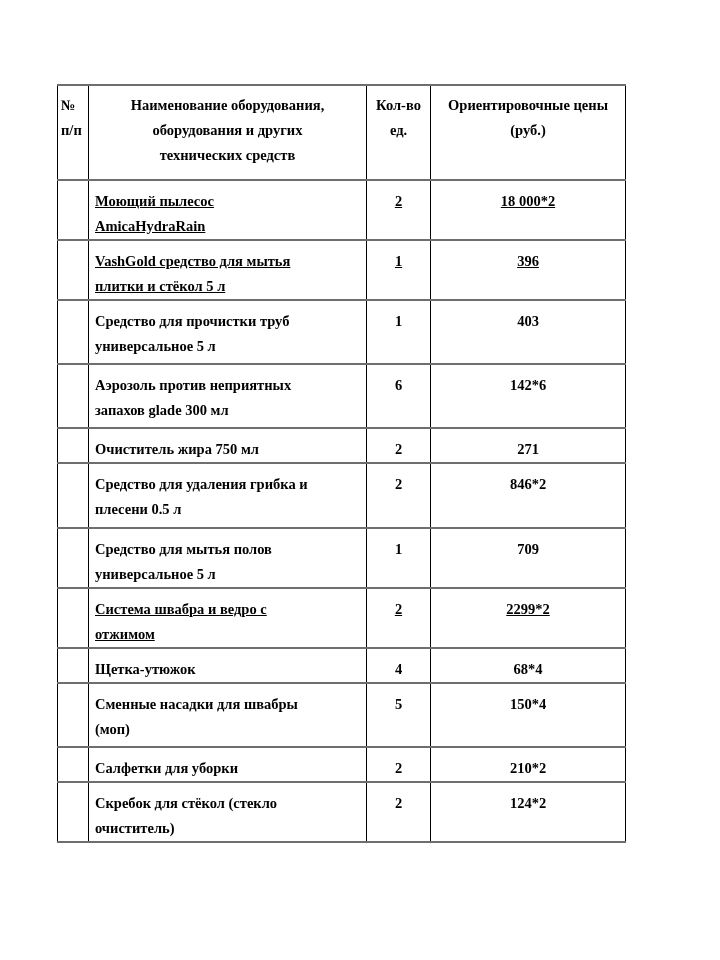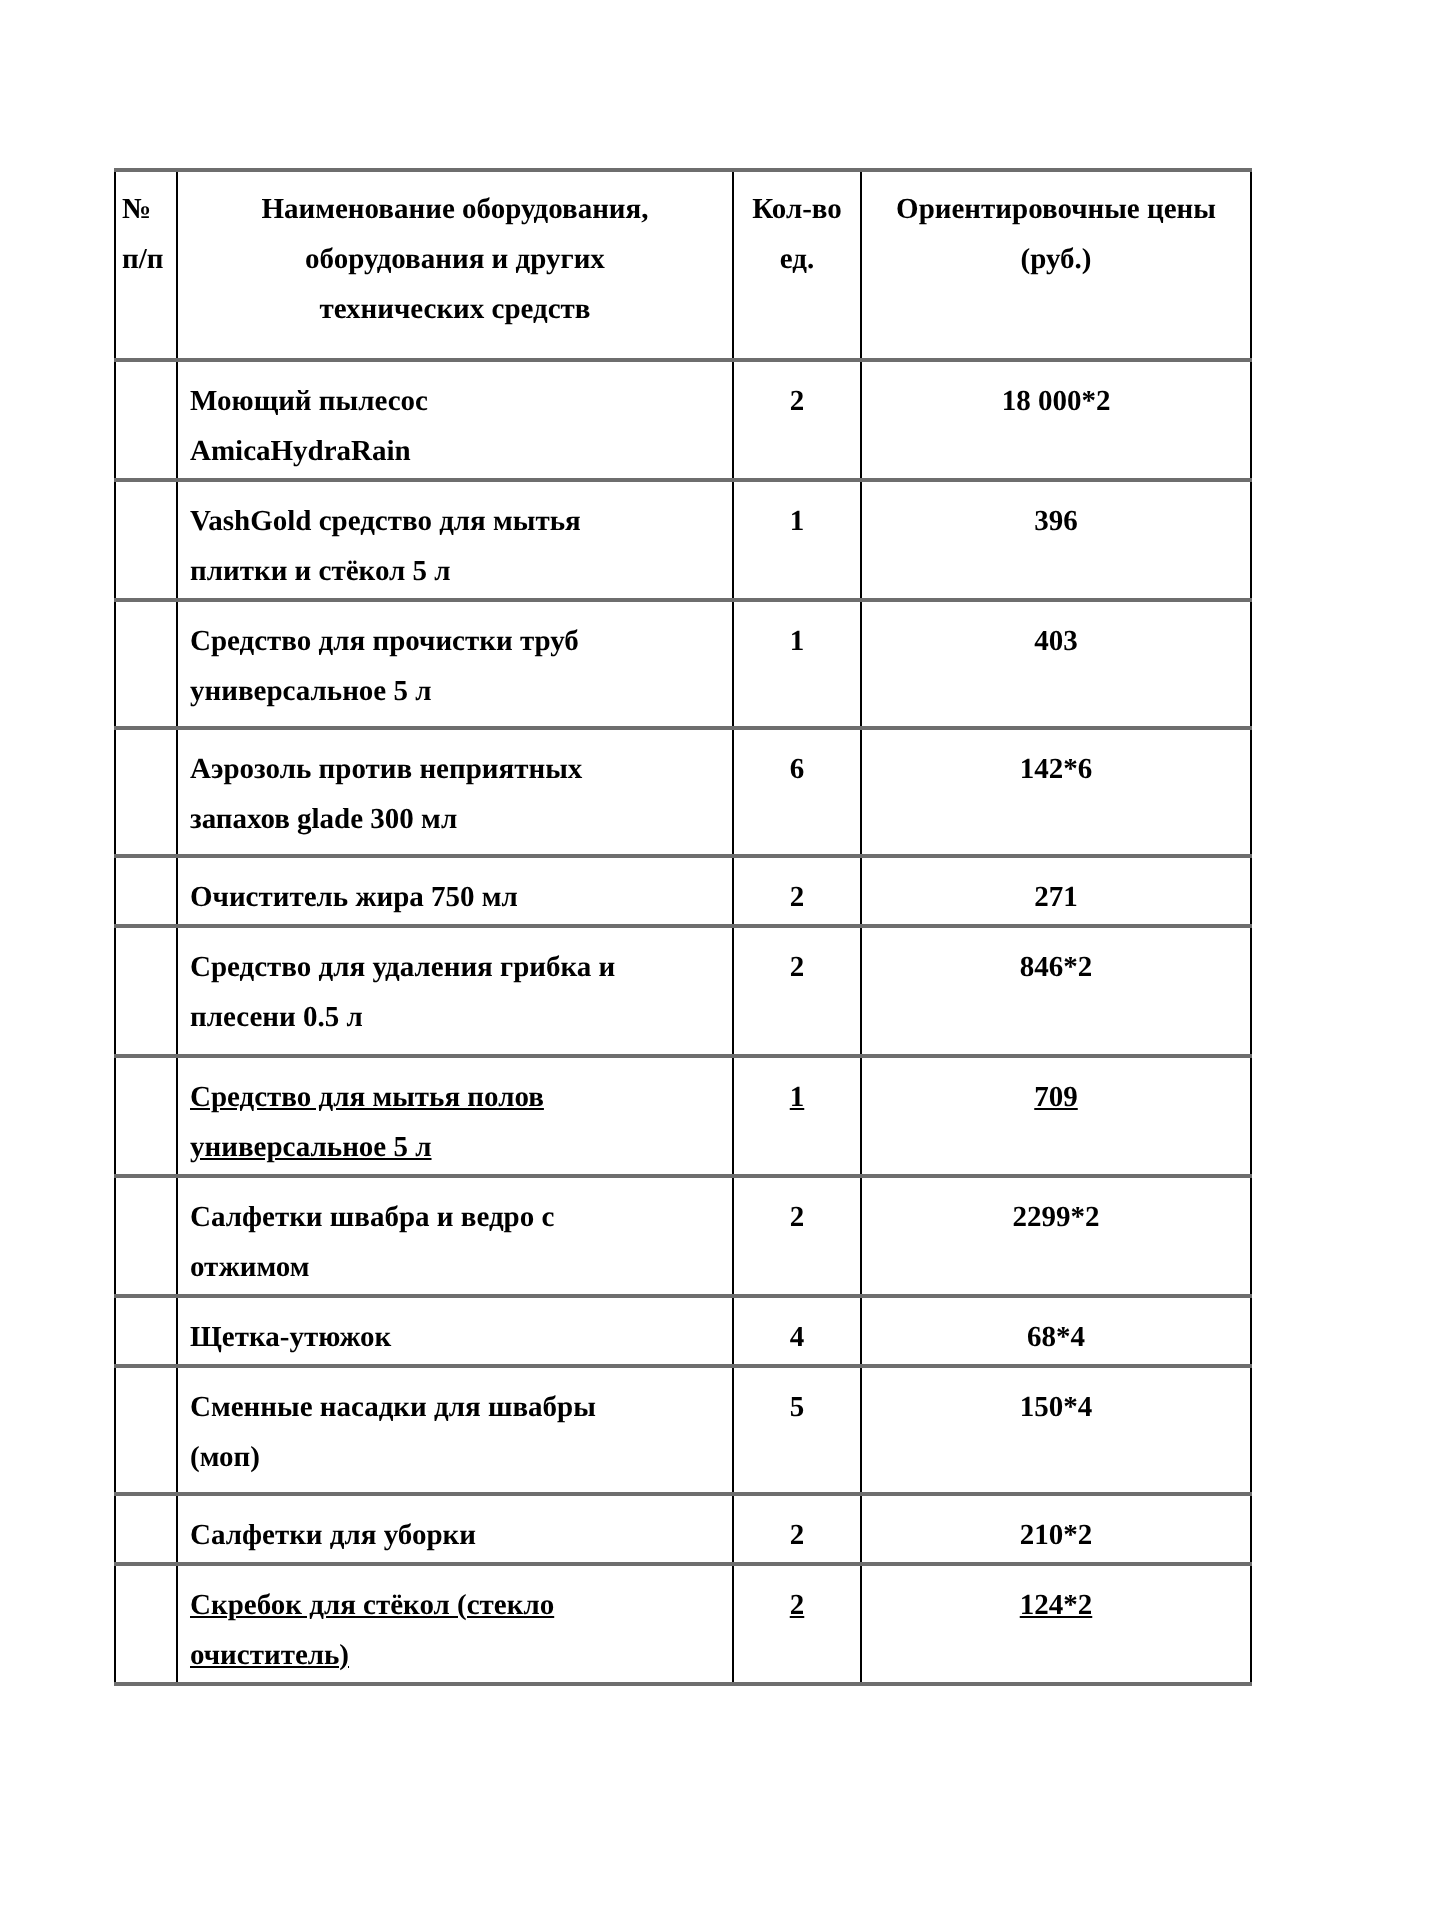--- a/index.html
+++ b/index.html
@@ -68,24 +68,24 @@
   .cell-qty {
     text-align: center;
   }
   .cell-qty .pad { padding: 8px 2px 0 2px; }
   .cell-price {
     text-align: center;
   }
   .cell-price .pad { padding: 8px 4px 0 4px; }
 
   
-  .r-h58 td { height: 58px; }
+  .r-h58 td { height: 58px; text-decoration: underline; }
   .r-h30 td { height: 30px; }
   .r-h62 td { height: 62px; }
-  .r-h57 td { height: 57px; text-decoration: underline; }
+  .r-h57 td { height: 57px; }
   .r-h63 td { height: 63px; }
   .r-h38 td { height: 38px; }
 </style>
 </head>
 <body>
 
 <div class="page">
   <div class="table-wrap">
     <table class="equip">
       <colgroup>
@@ -250,21 +250,21 @@
               <div class="pad">709</div>
             </td>
         </tr>
 
         <tr class="r-h58">
           <td class="cell-num">
               <div class="pad"></div>
             </td>
           <td class="cell-name">
               <div class="pad">
-            <div>Салфетки швабра и ведро с</div>
+            <div>Система швабра и ведро с</div>
             <div>отжимом</div>
           </div>
             </td>
           <td class="cell-qty">
               <div class="pad">2</div>
             </td>
           <td class="cell-price">
               <div class="pad">2299*2</div>
             </td>
         </tr>

